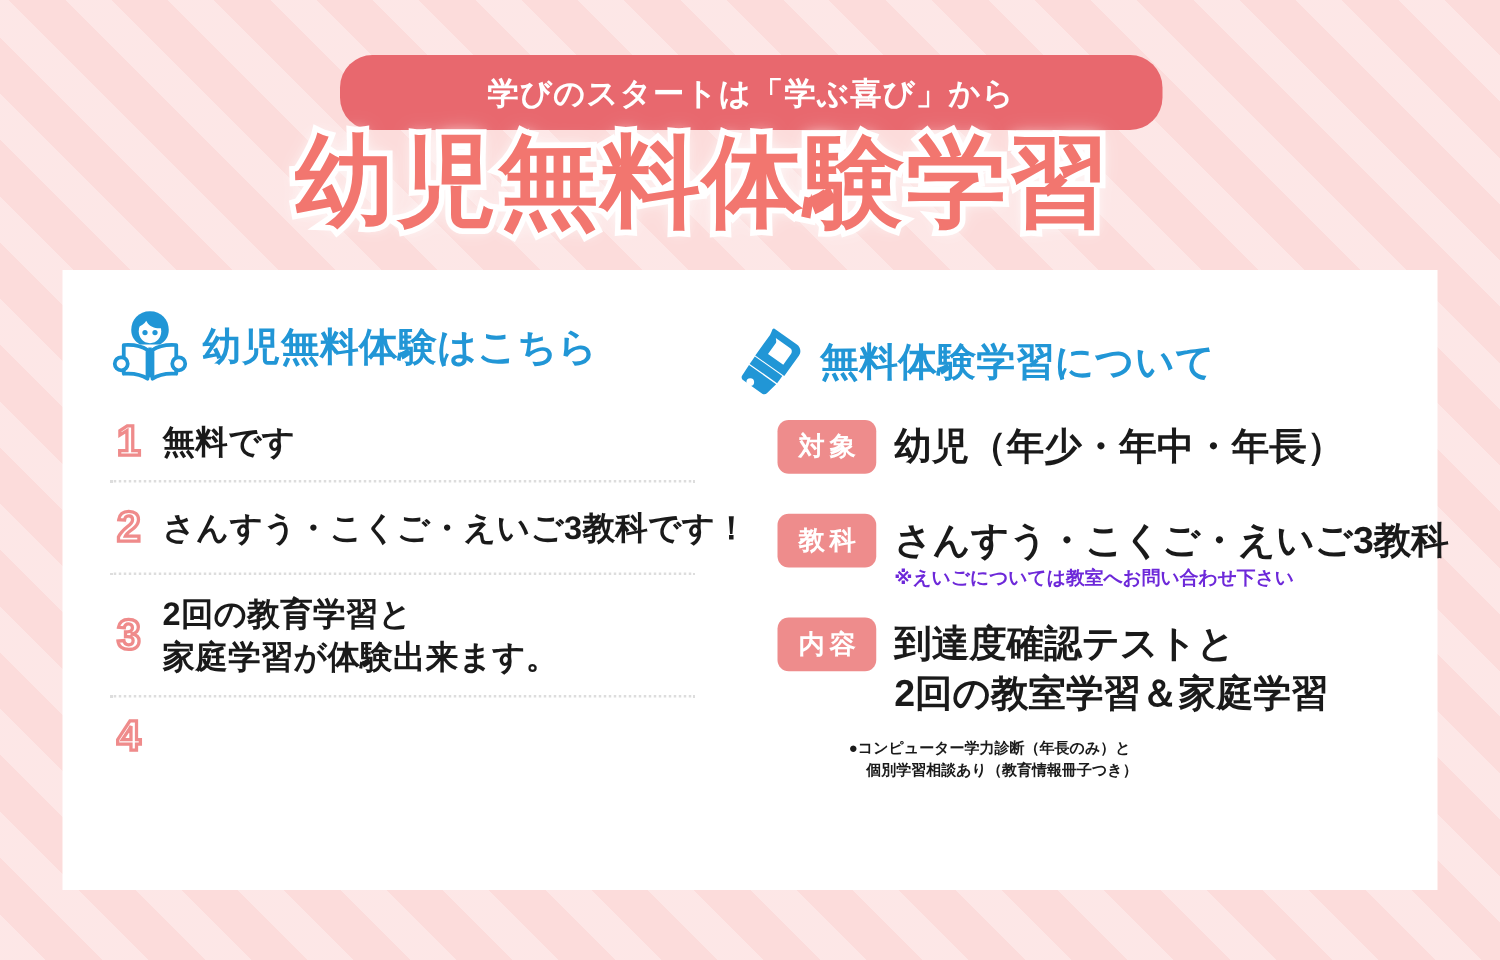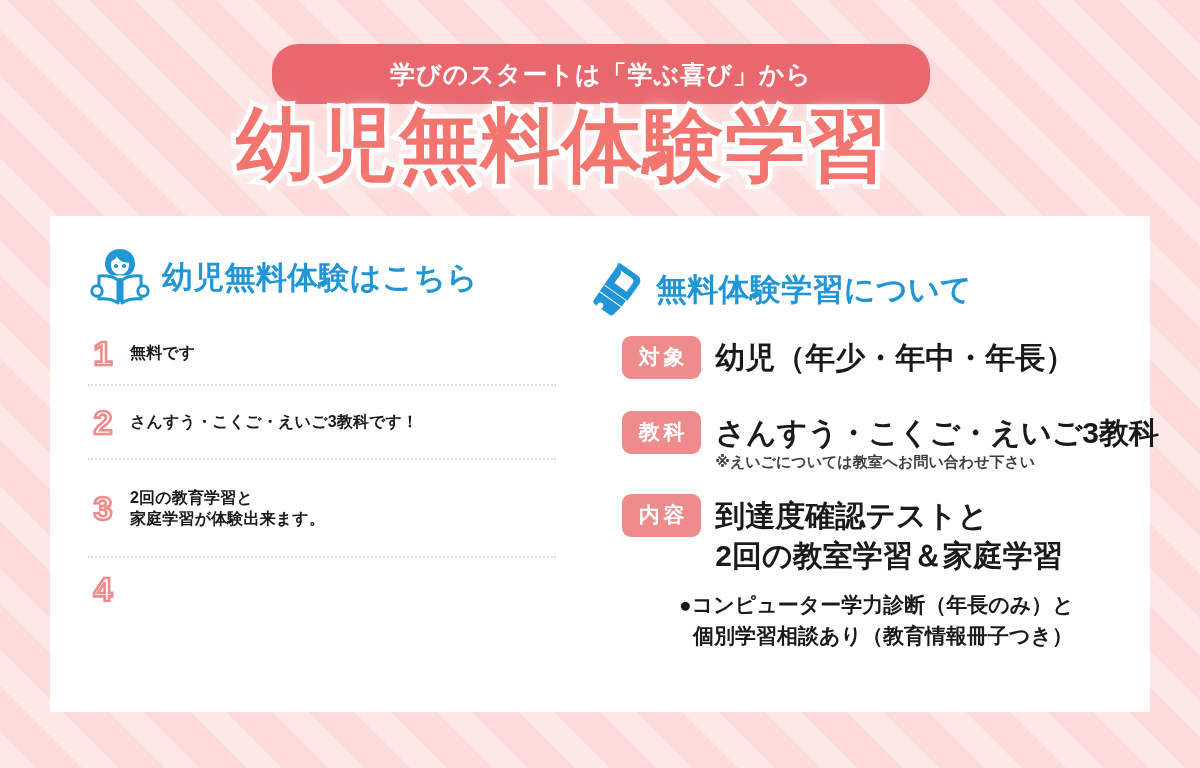--- a/index.html
+++ b/index.html
@@ -82,21 +82,21 @@
   .num-glyph {
     flex:0 0 30px;
     font-size:34px;
     font-weight:bold;
     line-height:1;
     color:transparent;
     -webkit-text-stroke:2.6px #ef8b8b;
     text-align:center;
   }
   .num-text {
-    font-size:16px;
+    font-size:26px;
     font-weight:bold;
     color:#1a1a1a;
     line-height:1.32;
     letter-spacing:0.01em;
     white-space:nowrap;
   }
   .dotted {
     height:0;
     border-top:2px dotted #dddddd;
     width:468px;
@@ -123,30 +123,30 @@
   .info-main {
     font-size:30px;
     font-weight:bold;
     color:#1a1a1a;
     line-height:1.34;
     white-space:nowrap;
   }
   .info-note {
     font-size:15px;
     font-weight:bold;
-    color:#404040;
+    color:#6d28d9;
     margin-top:3px;
     white-space:nowrap;
   }
   .row-gap-1 { height:32px; }
   .row-gap-2 { height:22px; }
   .bullet-note {
     margin-top:12px;
     margin-left:89px;
-    font-size:21px;
+    font-size:12px;
     font-weight:bold;
     color:#1a1a1a;
     line-height:1.5;
     white-space:nowrap;
   }
   .bullet-note .l2 { padding-left:14px; display:block; }
 </style>
 </head>
 <body>
 

